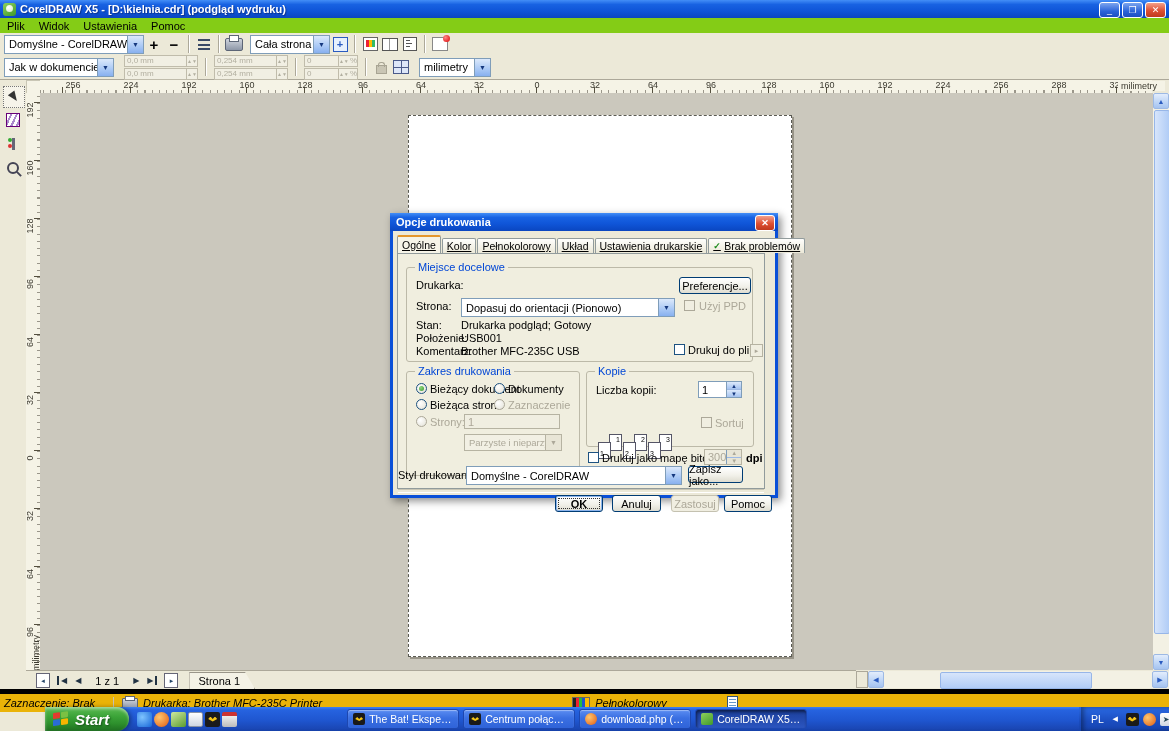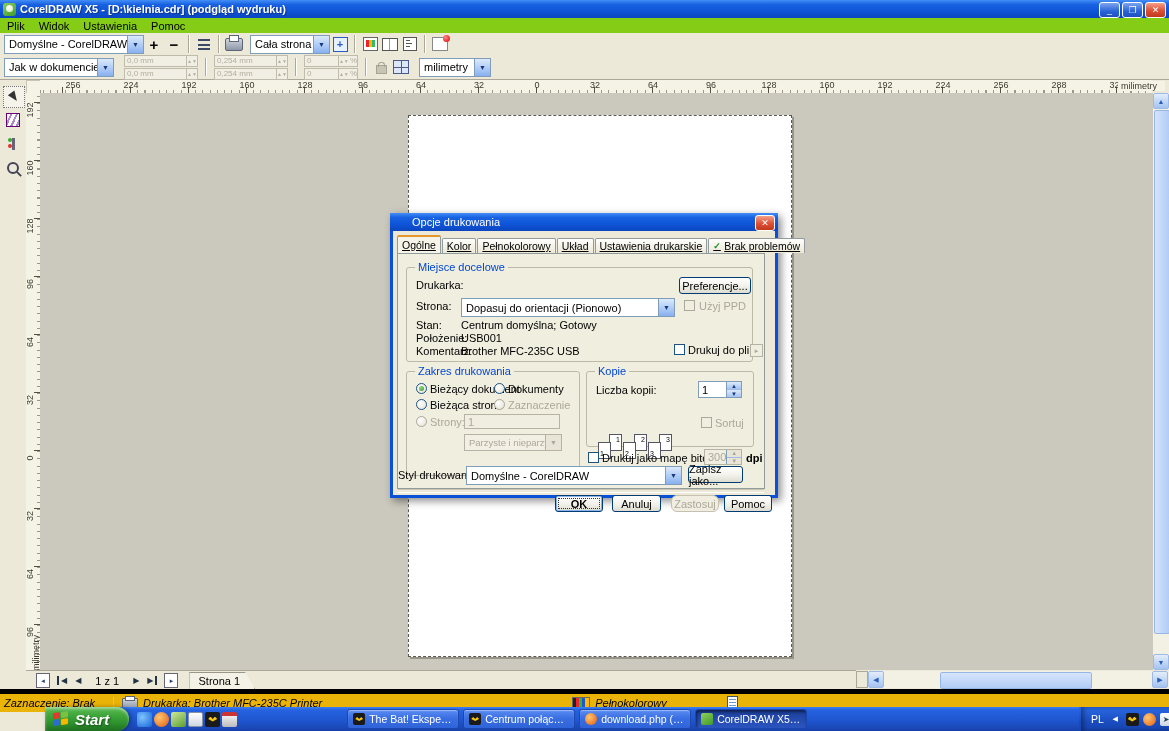--- a/index.html
+++ b/index.html
@@ -130,21 +130,21 @@
   .s-color{width:16px;height:10px;margin-right:5px;background:
     linear-gradient(90deg,#222 0 3px,#e23 3px 6px,#2b4 6px 9px,#25c 9px 12px,#fb0 12px 16px);border:1px solid #666;}
   .s-doc{width:9px;height:12px;background:#fff;border:1px solid #357;position:relative;}
   .s-doc::before{content:'';position:absolute;left:1px;top:2px;right:1px;height:7px;
     background:repeating-linear-gradient(180deg,#69c 0 1px,transparent 1px 3px);}
   
   .dialog{left:390px;top:213px;width:388px;height:285px;background:#ece9d8;
     border:3px solid #0a50d8;border-top:none;box-shadow:3px 3px 8px rgba(0,0,0,.45);box-sizing:border-box;}
   .dlg-title{position:absolute;left:-3px;top:0;width:388px;height:18px;box-sizing:border-box;
     background:linear-gradient(180deg,#438ef7 0%,#1862e2 25%,#0f55d8 60%,#0a46c0 100%);
-    display:flex;align-items:center;color:#fff;font-weight:normal;padding-left:22px;}
+    display:flex;align-items:center;color:#fff;font-weight:bold;padding-left:6px;}
   .dlg-body{position:absolute;left:-3px;top:18px;width:382px;height:264px;}
   .dlg-close{position:absolute;right:3px;top:2px;width:18px;height:14px;border-radius:3px;border:1px solid #fff;
     background:linear-gradient(180deg,#f3a08a,#dd4f32 55%,#c03a1e);color:#fff;font-size:9px;line-height:9px;
     display:flex;align-items:center;justify-content:center;}
   .tabs{position:absolute;left:7px;top:6px;right:5px;height:16px;display:flex;align-items:flex-end;}
   .tab{height:14px;padding:0 4px;margin-right:1px;font-size:10.5px;white-space:nowrap;display:flex;align-items:center;gap:2px;
     background:linear-gradient(#fefefc,#ece9d8);border:1px solid #919b9c;border-bottom:none;border-radius:2px 2px 0 0;text-decoration:underline;}
   .tab.active{height:16px;background:#f6f4e8;border-top:2px solid #e5972d;font-weight:normal;}
   .tab .tab-check{display:none;width:9px;height:9px;color:#1a8a1a;font-size:9px;line-height:9px;font-weight:bold;}
   .tab.icon-check .tab-check{display:block;}
@@ -481,21 +481,21 @@
         <span class="dlbl" style="left:18px;top:25px;">Drukarka:</span>
         <div class="xbtn" style="left:281px;top:23px;width:72px;">Preferencje...</div>
         <span class="dlbl" style="left:18px;top:46px;">Strona:</span>
         <div class="combo" style="position:absolute;left:63px;top:44px;width:212px;">
           <span class="txt">Dopasuj do orientacji (Pionowo)</span>
           <span class="arr">▼</span>
         </div>
         <span class="chk dis2" style="left:286px;top:46px;"></span>
         <span class="dlbl dis" style="left:301px;top:46px;">Użyj PPD</span>
         <span class="dlbl" style="left:18px;top:65px;">Stan:</span>
-        <span class="dval" style="left:63px;top:65px;">Centrum domyślna; Gotowy</span>
+        <span class="dval" style="left:63px;top:65px;">Drukarka podgląd; Gotowy</span>
         <span class="dlbl" style="left:18px;top:78px;">Położenie:</span>
         <span class="dval" style="left:63px;top:78px;">USB001</span>
         <span class="dlbl" style="left:18px;top:91px;">Komentarz:</span>
         <span class="dval" style="left:63px;top:91px;">Brother MFC-235C USB</span>
         <span class="chk" style="left:276px;top:90px;"></span>
         <span class="dlbl" style="left:290px;top:90px;">Drukuj do pliku</span>
         <span class="expbtn" style="left:352px;top:90px;">▸</span>
 
         <div class="grp" style="left:8px;top:117px;width:172px;height:103px;">
           <span class="grp-cap">Zakres drukowania</span>
@@ -561,21 +561,21 @@
       <div class="combo" style="position:absolute;left:76px;top:235px;width:214px;">
         <span class="txt">Domyślne - CorelDRAW</span>
         <span class="arr">▼</span>
       </div>
       <div class="xbtn" style="left:298px;top:235px;width:55px;">Zapisz jako...</div>
 
       <div class="dlg-sep" style="top:258px;"></div>
 
       <div class="xbtn default" style="left:165px;top:264px;width:48px;font-weight:bold;">OK</div>
       <div class="xbtn" style="left:222px;top:264px;width:49px;">Anuluj</div>
-      <div class="xbtn disabled" style="left:281px;top:264px;width:48px;border-radius:6px;">Zastosuj</div>
+      <div class="xbtn disabled" style="left:281px;top:264px;width:48px;">Zastosuj</div>
       <div class="xbtn" style="left:334px;top:264px;width:48px;">Pomoc</div>
     </div>
   </div>
 
   <div class="abs taskbar">
     <div class="startbtn">
       <span class="flag">
           <i></i>
           <i></i>
           <i></i>

